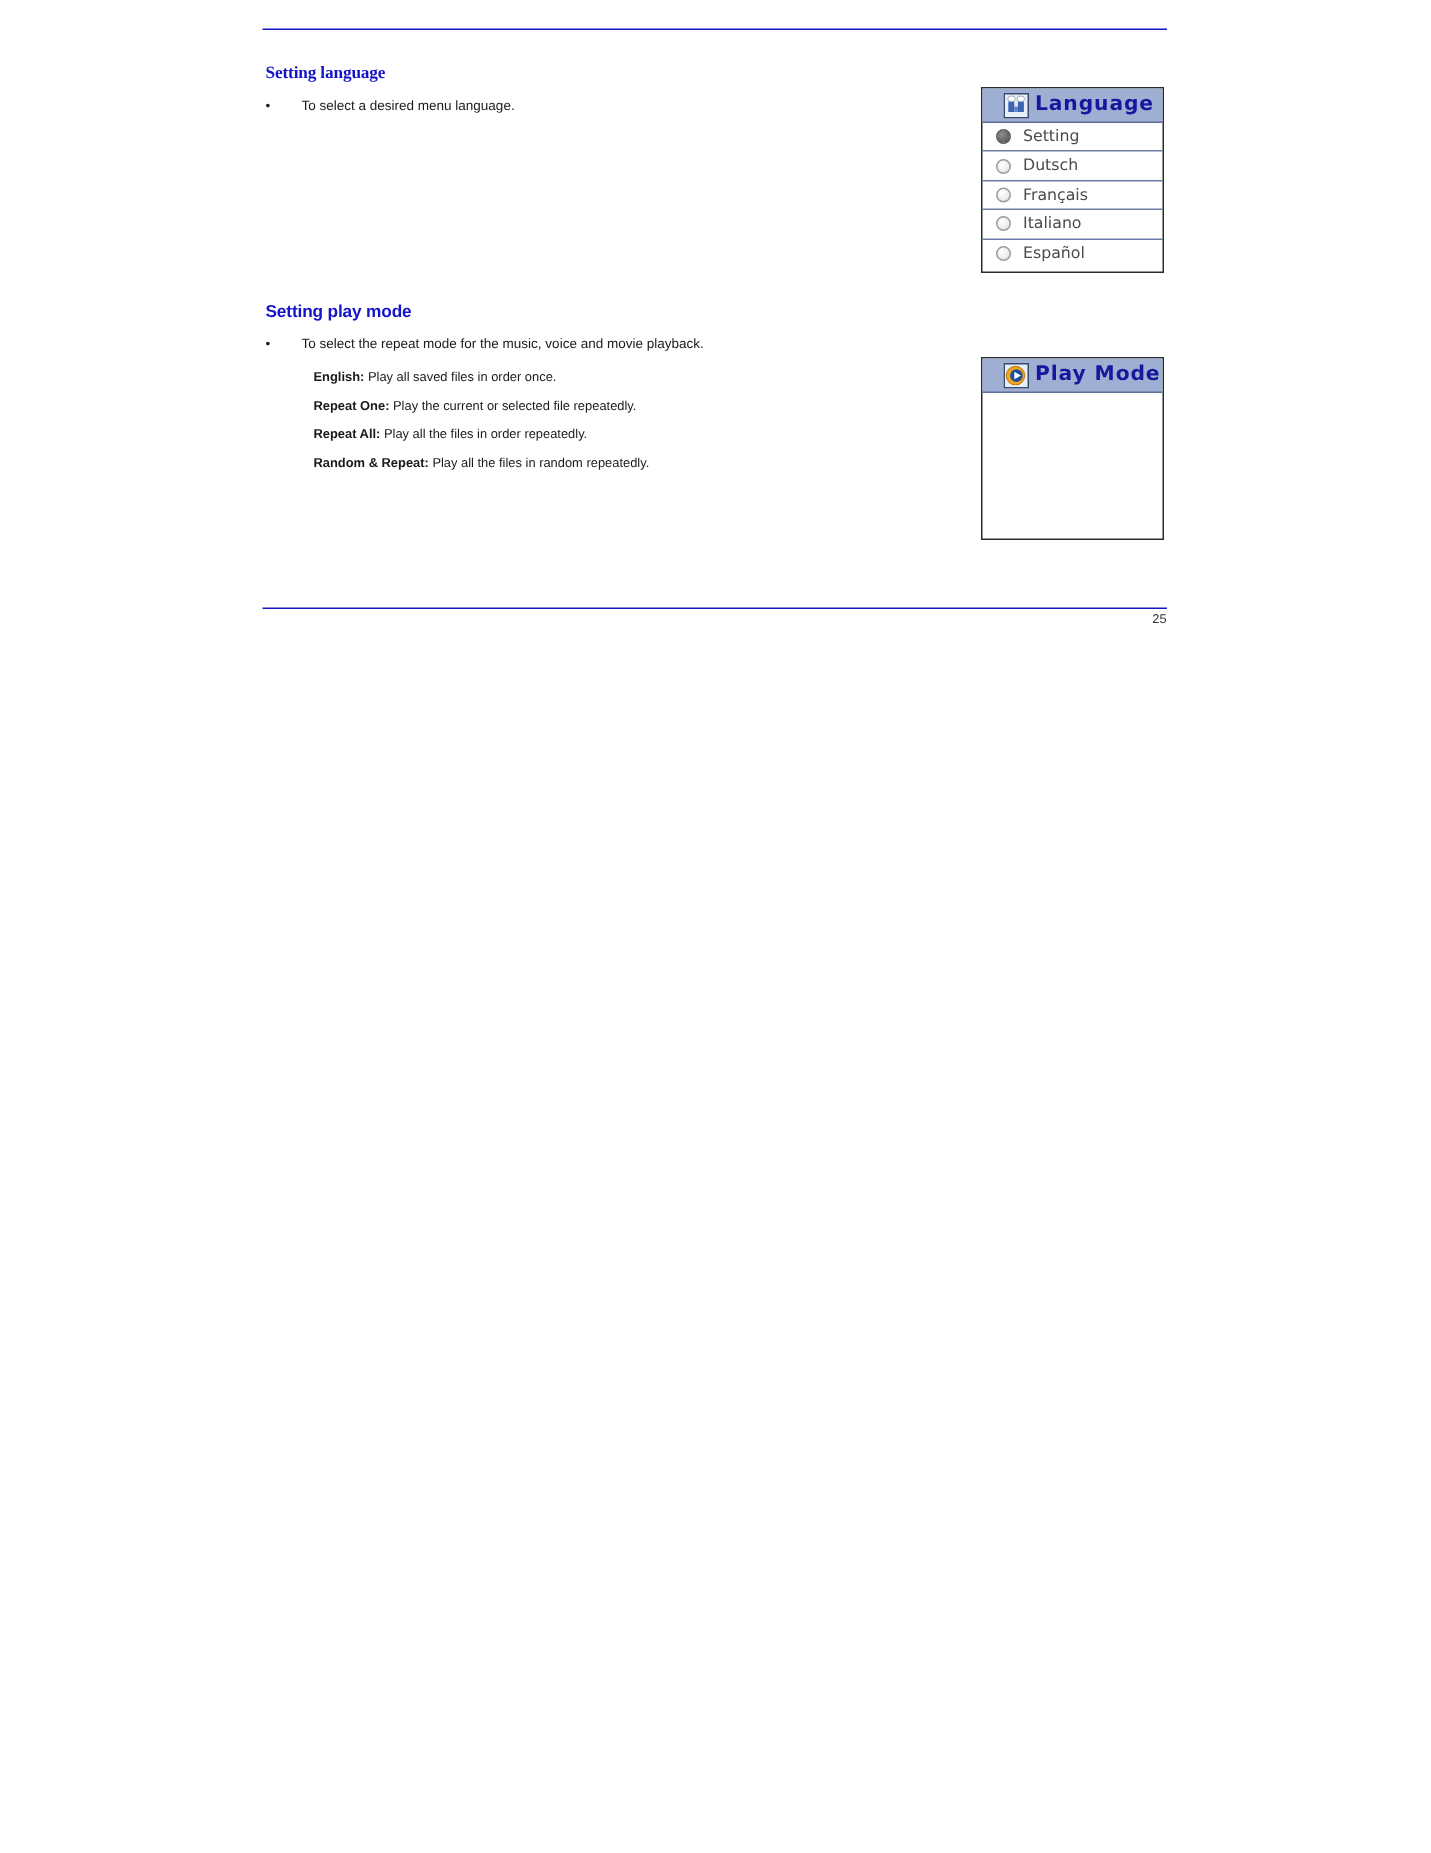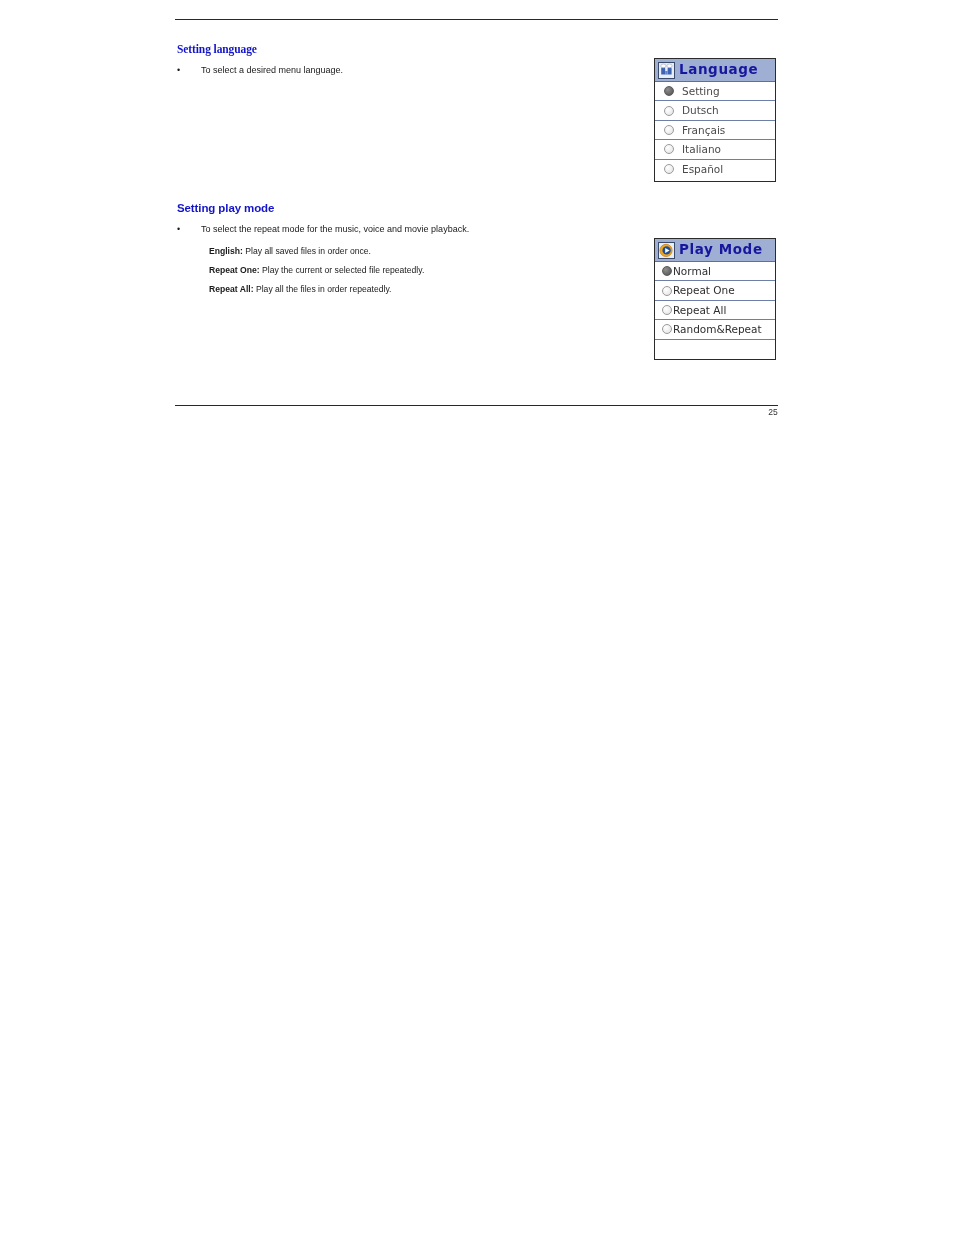--- a/index.html
+++ b/index.html
@@ -125,21 +125,21 @@
     margin-top: 20px;
   }
 
   .device-titlebar {
     position: relative;
     height: 23px;
     background: #9fafd4;
     border-bottom: 1px solid #5f6f9b;
     display: flex;
     align-items: center;
-    padding-left: 3px;
+    padding-left: 14px;
     box-sizing: border-box;
   }
   .device-title {
     font-family: "DejaVu Sans", sans-serif;
     font-size: 13.5px;
     font-weight: bold;
     color: #17179e;
     letter-spacing: 0.6px;
     margin-left: 4px;
     line-height: 1;
@@ -266,52 +266,30 @@
   <div class="mode-list">
     <div class="mode-item">
       <b>English:</b><span> Play all saved files in order once.</span>
     </div>
     <div class="mode-item">
       <b>Repeat One:</b><span> Play the current or selected file repeatedly.</span>
     </div>
     <div class="mode-item">
       <b>Repeat All:</b><span> Play all the files in order repeatedly.</span>
     </div>
+    <div class="mode-item">
+      <b>Random &amp; Repeat:</b><span> Play all the files in random repeatedly.</span>
+    </div>
   </div>
 
   <div class="device" id="device-playmode">
     <div class="device-titlebar">
       <svg class="title-icon" viewBox="0 0 17 17">
         <rect x="0.5" y="0.5" width="16" height="16" fill="#e8eef8" stroke="#3a4a6b" stroke-width="1"></rect>
         <circle cx="8" cy="8.4" r="6.1" fill="#f2a81e" stroke="#c67f10" stroke-width="0.8"></circle>
         <circle cx="8.6" cy="8.4" r="4.2" fill="#1d4f9e"></circle>
         <path d="M7.2 5.9 L11.6 8.4 L7.2 10.9 Z" fill="#ffffff"></path>
       </svg>
       <span class="device-title">Play Mode</span>
     </div>
-    <div class="device-rows">
-
-      <div class="device-row">
-        <span class="radio selected"></span>
-        <span class="row-label">Normal</span>
-      </div>
-
-      <div class="device-row">
-        <span class="radio"></span>
-        <span class="row-label">Repeat One</span>
-      </div>
-
-      <div class="device-row">
-        <span class="radio"></span>
-        <span class="row-label">Repeat All</span>
-      </div>
-
-      <div class="device-row">
-        <span class="radio"></span>
-        <span class="row-label">Random&amp;Repeat</span>
-      </div>
-
-      <div class="device-row empty"></div>
-
-    </div>
   </div>
 
 </div>
 
 </body></html>

